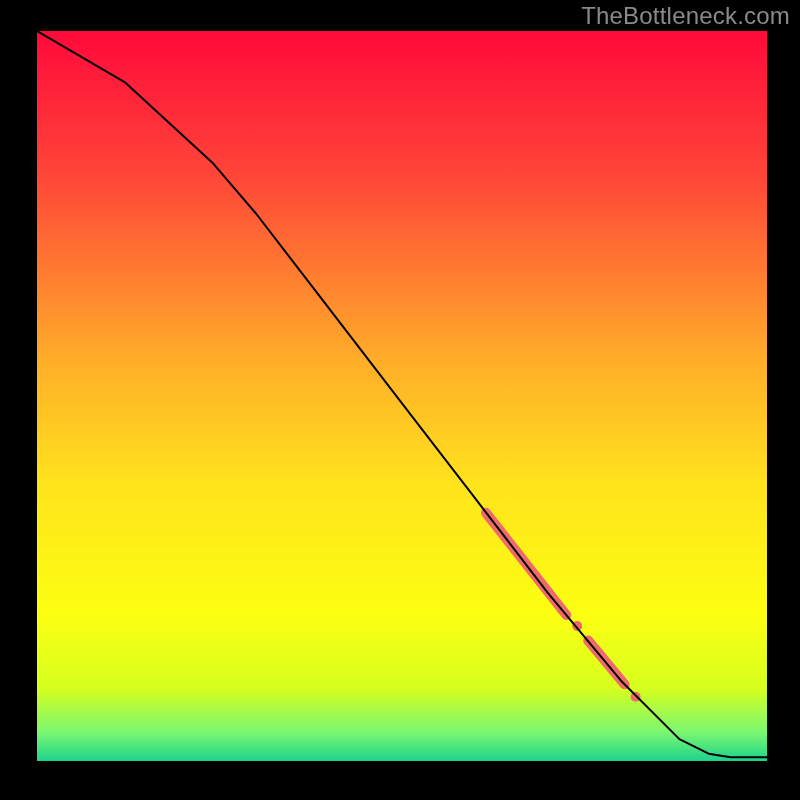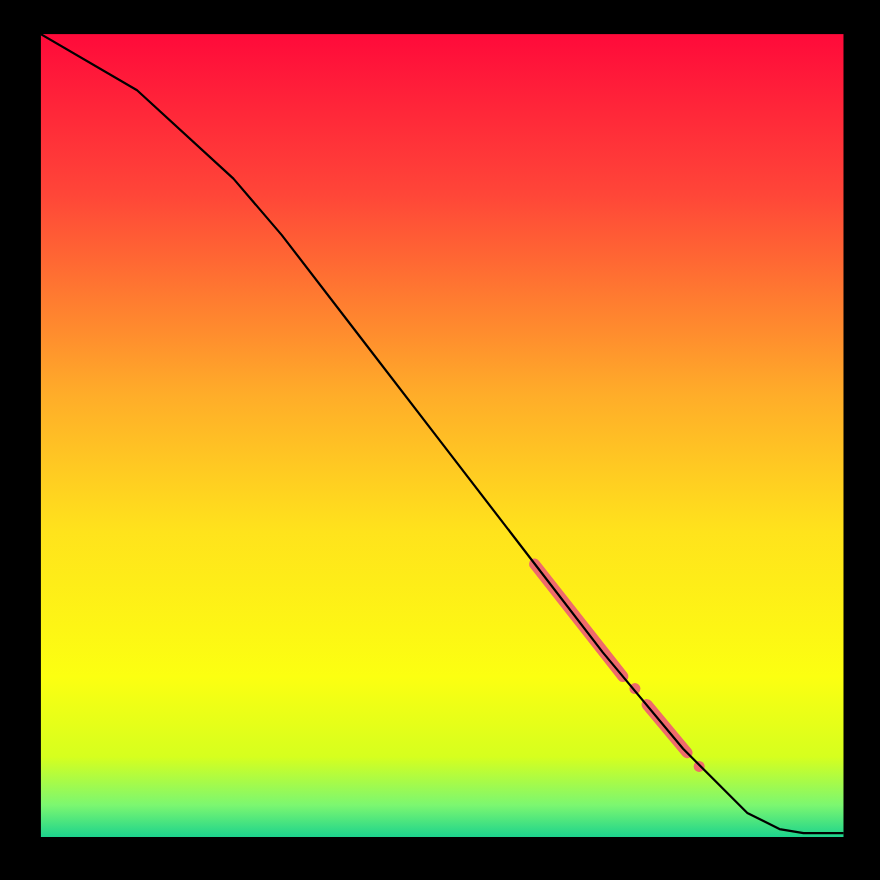--- a/index.html
+++ b/index.html
@@ -33,20 +33,21 @@
     width: 730px;
     height: 730px;
     z-index: 1;
   }
   svg { display: block; }
 </style>
 </head>
 <body>
 
 <div class="frame">
+  <div class="watermark">TheBottleneck.com</div>
   <div class="plot">
     <svg id="chart-svg" width="730" height="730" viewBox="0 0 730 730">
       <defs>
         <linearGradient id="bg-grad" x1="0" y1="0" x2="0" y2="1">
             <stop offset="0%" stop-color="#ff0a3a"></stop>
             <stop offset="20%" stop-color="#ff4638"></stop>
             <stop offset="45%" stop-color="#ffad29"></stop>
             <stop offset="62%" stop-color="#ffe31c"></stop>
             <stop offset="80%" stop-color="#fcff11"></stop>
             <stop offset="90%" stop-color="#d6ff1e"></stop>

